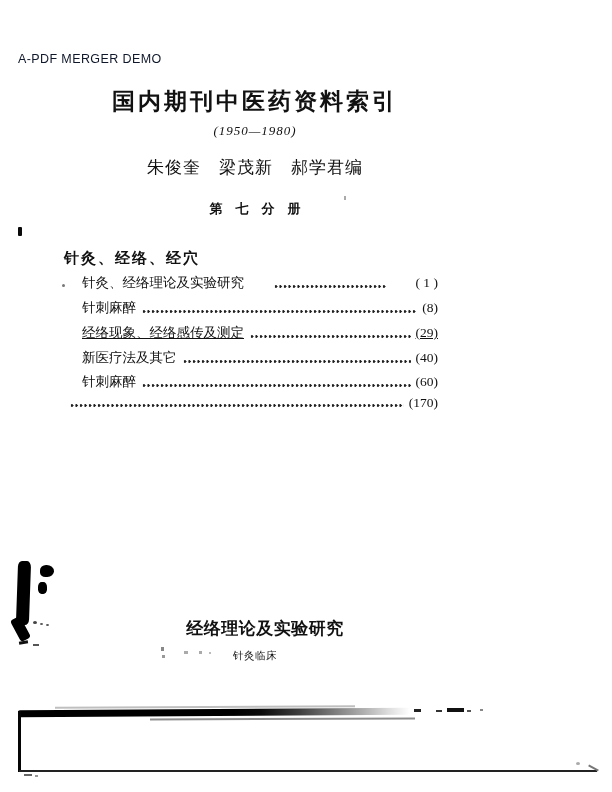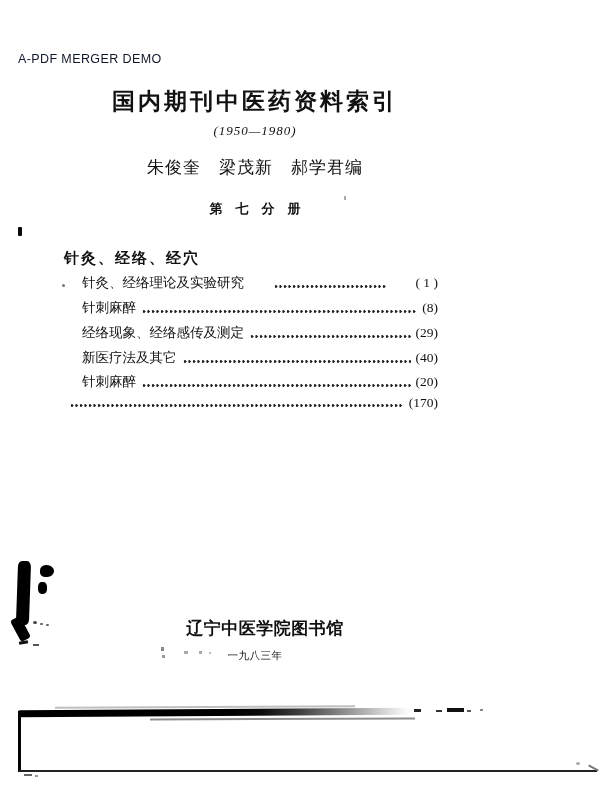--- a/index.html
+++ b/index.html
@@ -35,21 +35,21 @@
   .toc-row.entry{padding-left:18px;}
   .toc-row.heading .label{font-size:15px;font-weight:bold;letter-spacing:2px;}
   .toc-row.heading2 .label{font-size:15px;font-weight:bold;letter-spacing:1px;}
   .leader{
     flex:1;height:5px;align-self:flex-end;
     margin:0 5px 3px 6px;
     background-image:radial-gradient(circle at 2px 2.5px,#1d1d1d 1.1px,transparent 1.5px);
     background-size:4.5px 5px;background-repeat:repeat-x;
   }
   .pagenum{white-space:pre;font-size:13.5px;}
-  .r-h1{top:249px;} .r-1{top:274px;gap:24px;} .r-2{top:299px;} .r-3{top:324px;}
+  .r-h1{top:249px;} .r-1{top:274px;gap:24px;} .r-2{top:299px;} .r-3{top:324px;text-decoration:underline;}
   .r-4{top:349px;} .r-5{top:373px;} .r-h2{top:395px;}
 
   .institution{left:10px;top:617px;width:510px;text-align:center;font-size:17px;font-weight:600;letter-spacing:.5px;}
   .pub-year{left:0;top:649px;width:510px;text-align:center;font-size:10.5px;letter-spacing:.5px;}
 
   
   .art{position:absolute;pointer-events:none;}
   .tick{left:18px;top:227px;width:4px;height:9px;background:#0a0a0a;border-radius:1px;}
   .dot-pre-row1{left:62px;top:284px;width:3px;height:3px;background:#777;border-radius:50%;}
   .spec-volume{left:344px;top:196px;width:2px;height:4px;background:#aaa;}
@@ -128,32 +128,32 @@
 
     <div class="toc-row entry r-4">
       <span class="label">新医疗法及其它</span>
       <span class="leader"></span>
       <span class="pagenum">(40)</span>
     </div>
 
     <div class="toc-row entry r-5">
       <span class="label">针刺麻醉</span>
       <span class="leader"></span>
-      <span class="pagenum">(20)</span>
+      <span class="pagenum">(60)</span>
     </div>
 
     <div class="toc-row heading2 r-h2">
       <span class="leader"></span>
       <span class="pagenum">(170)</span>
     </div>
 
   </div>
 
-  <div class="abs institution">辽宁中医学院图书馆</div>
-  <div class="abs pub-year">一九八三年</div>
+  <div class="abs institution">经络理论及实验研究</div>
+  <div class="abs pub-year">针灸临床</div>
 
   <div class="art tick"></div>
   <div class="art dot-pre-row1"></div>
   <div class="art spec-volume"></div>
 
   <div class="art blob-main"></div>
   <div class="art blob-tail"></div>
   <div class="art blob-2"></div>
   <div class="art blob-3"></div>
   <div class="art blob-s1"></div>

